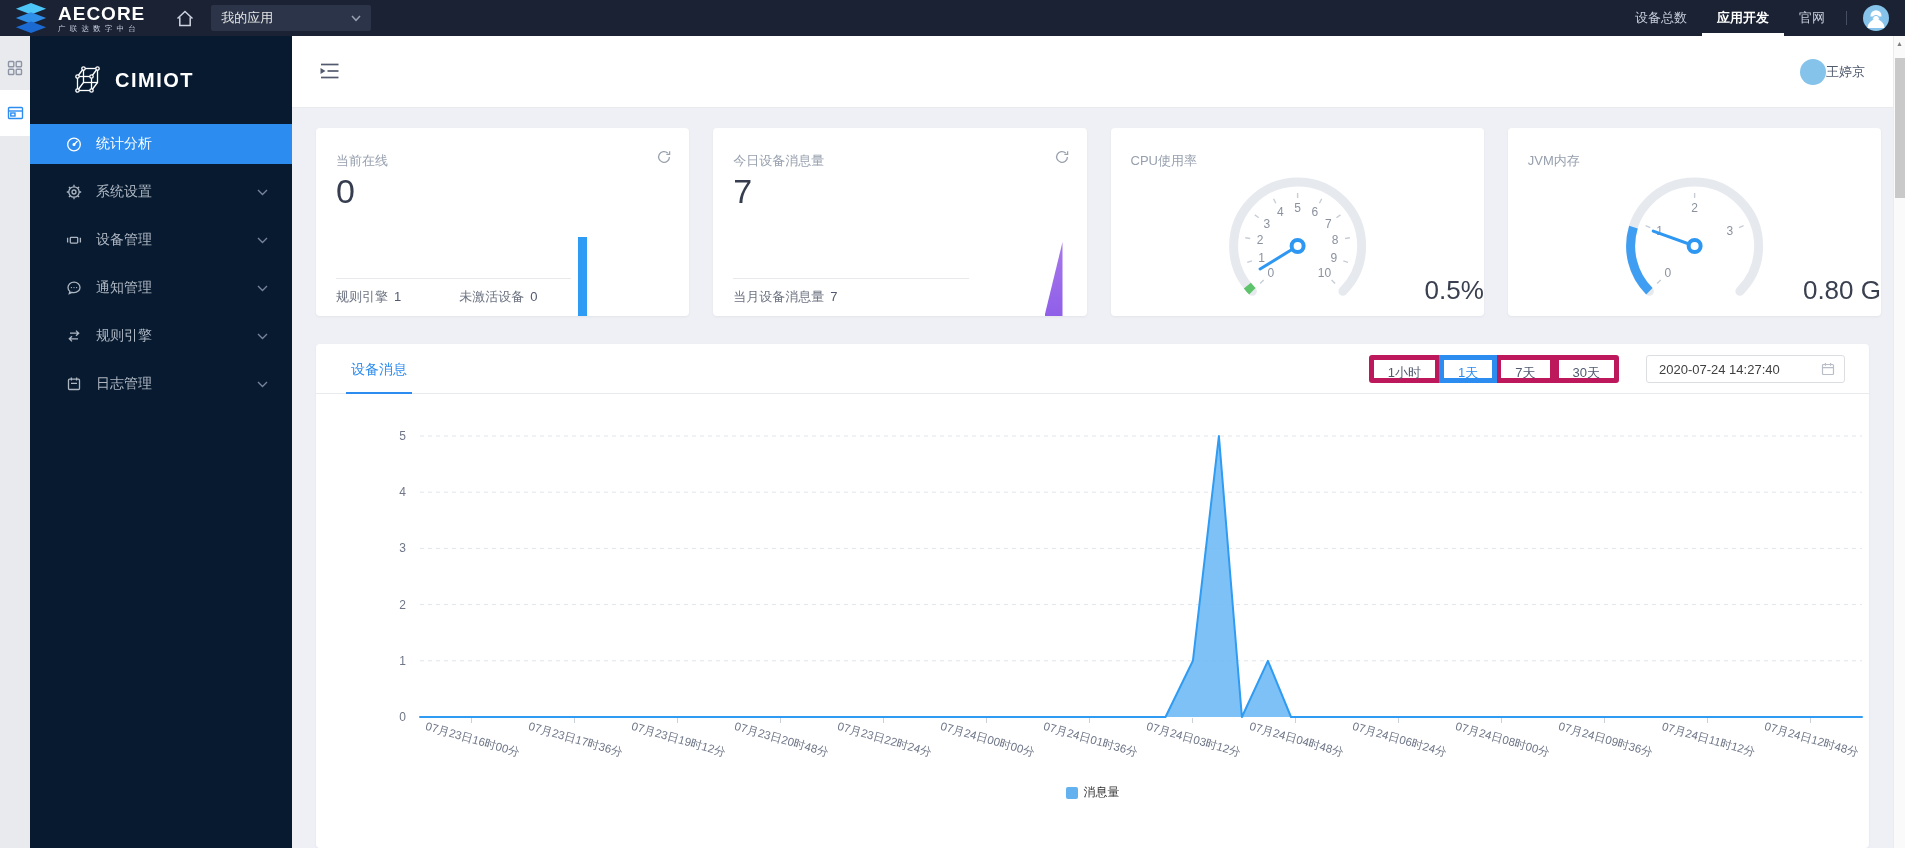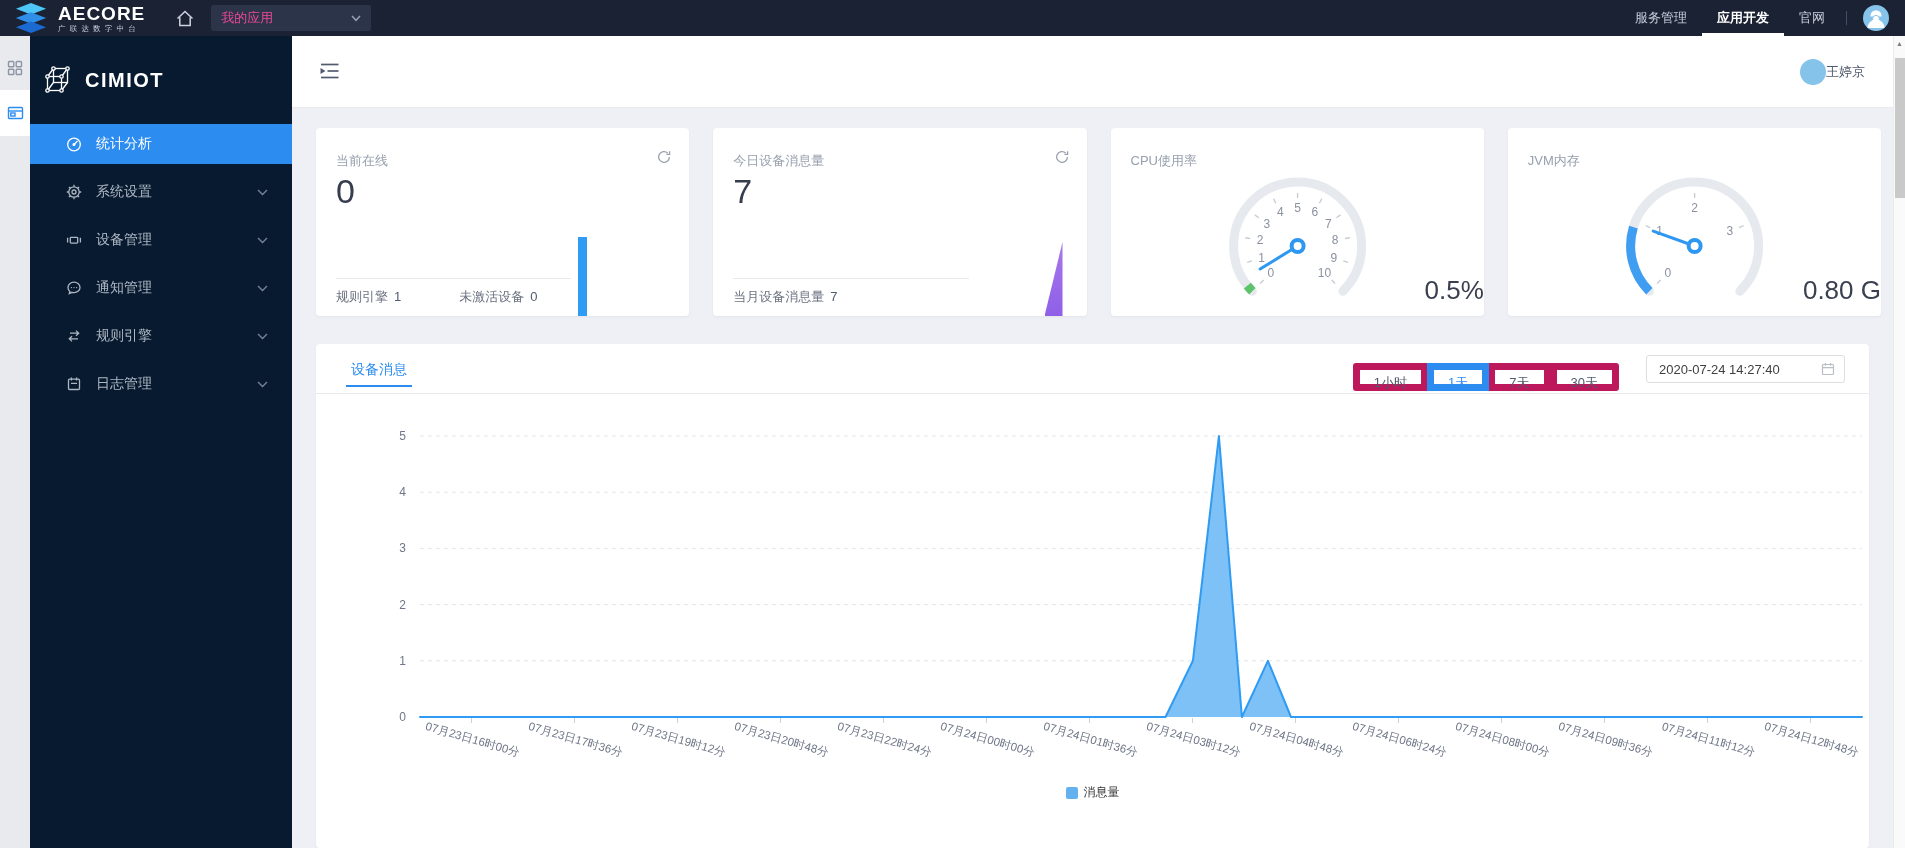--- a/index.html
+++ b/index.html
@@ -8,37 +8,37 @@
   svg { display:block; }
   svg text { font-family:"Liberation Sans","DejaVu Sans",sans-serif; }
 
   
   .topbar { position:absolute; top:0; left:0; width:1905px; height:36px; background:#1b2233; display:flex; align-items:center; z-index:30; }
   .brand { display:flex; align-items:center; gap:8px; padding-left:12px; }
   .brand-text { display:flex; flex-direction:column; line-height:1; }
   .brand-name { color:#fff; font-size:19px; font-weight:700; letter-spacing:1px; }
   .brand-sub { color:#c9d1e2; font-size:7.5px; letter-spacing:4.2px; margin-top:2px; white-space:nowrap; }
   .home-btn { margin-left:30px; cursor:pointer; }
-  .app-select { margin-left:16px; width:160px; height:26px; background:#2b3448; border-radius:2px; display:flex; align-items:center; justify-content:space-between; padding:0 10px; color:#ec4899; font-size:13px; cursor:pointer; }
+  .app-select { margin-left:16px; width:160px; height:26px; background:#2b3448; border-radius:2px; display:flex; align-items:center; justify-content:space-between; padding:0 10px; color:#e5e5e5; font-size:13px; cursor:pointer; }
   .top-nav { margin-left:auto; display:flex; height:36px; align-items:stretch; }
   .tb-link { display:flex; align-items:center; padding:0 15px; color:#c6cddb; font-size:13px; cursor:pointer; border-bottom:3px solid transparent; border-top:3px solid transparent; }
   .tb-link.active { color:#fff; font-weight:700; border-bottom-color:#fff; }
   .top-divider { width:1px; height:14px; background:#454e63; align-self:center; margin:0 8px 0 6px; }
   .avatar { width:26px; height:26px; border-radius:50%; background:#85c3ea; overflow:hidden; flex:none; }
   .topbar .avatar { margin-right:16px; margin-left:8px; cursor:pointer; }
 
   
   .rail { position:absolute; top:36px; left:0; width:30px; height:812px; background:#e9eaee; z-index:20; }
   .rail-item { width:30px; height:44px; display:flex; align-items:center; justify-content:center; color:#8d95a5; cursor:pointer; }
   .rail-item:first-child { margin-top:10px; }
   .rail-item.active { background:#fff; color:#2d8cf0; height:46px; }
 
   
   .sidebar { position:absolute; top:36px; left:30px; width:262px; height:812px; background:#071a30; z-index:20; }
-  .product { height:88px; display:flex; align-items:center; padding-left:13px; gap:12px; }
+  .product { height:88px; display:flex; align-items:center; padding-left:43px; gap:12px; }
   .product-name { color:#fff; font-size:20px; font-weight:700; letter-spacing:1.5px; }
   .menu-item { height:40px; margin-bottom:8px; display:flex; align-items:center; padding:0 24px 0 36px; color:#aeb6c2; font-size:14px; cursor:pointer; }
   .menu-item .mi { width:16px; height:16px; margin-right:14px; flex:none; }
   .menu-item.active { background:#2d8cf0; color:#fff; }
   .menu-item .chev { margin-left:auto; color:#77839a; }
 
   
   .main { position:absolute; left:292px; top:36px; width:1601px; height:812px; background:#eef0f5; }
   .content-header { position:absolute; top:0; left:0; right:0; height:72px; background:#fff; border-bottom:1px solid #e8eaec; }
   .fold-btn { position:absolute; left:26px; top:25px; cursor:pointer; }
@@ -54,23 +54,23 @@
   .card-footer { position:absolute; left:20px; top:160px; display:flex; gap:58px; font-size:13px; color:#6b7280; }
   .card-footer b { font-weight:400; color:#515a6e; margin-left:6px; }
   .mini-bar { position:absolute; right:102px; bottom:0; width:9px; height:79px; background:#2e9cf5; }
   .mini-area { position:absolute; right:24px; bottom:0; width:18px; height:74px; background:linear-gradient(#a878ec,#8f5fe8); clip-path:polygon(100% 0, 100% 100%, 0 100%); }
   .gauge-svg { position:absolute; left:0; top:18px; width:100%; height:152px; }
   .gauge-value { position:absolute; left:0; right:0; bottom:10px; text-align:right; font-size:26px; color:#3a4050; }
 
   
   .chart-card { position:absolute; top:308px; left:24px; right:24px; height:504px; background:#fff; border-radius:4px; box-shadow:0 1px 3px rgba(0,0,0,.05); }
   .panel-head { position:relative; height:50px; border-bottom:1px solid #e8eaec; }
-  .tab { position:absolute; left:30px; top:0; height:43px; line-height:50px; padding:0 5px; color:#2d8cf0; font-size:14px; border-bottom:2px solid #2d8cf0; cursor:pointer; }
+  .tab { position:absolute; left:30px; top:0; height:50px; line-height:50px; padding:0 5px; color:#2d8cf0; font-size:14px; border-bottom:2px solid #2d8cf0; cursor:pointer; }
   .ranges { position:absolute; right:250px; top:11px; display:flex; }
-  .rbtn { height:28px; line-height:26px; padding:0 14px; border:7px solid #be185d; background:#fff; font-size:13px; color:#515a6e; margin-left:-1px; cursor:pointer; position:relative;margin-top:8px; }
+  .rbtn { height:28px; line-height:26px; padding:0 14px; border:5px solid #be185d; background:#fff; font-size:13px; color:#515a6e; margin-left:-1px; cursor:pointer; position:relative; }
   .rbtn:first-child { border-radius:3px 0 0 3px; margin-left:0; }
   .rbtn:last-child { border-radius:0 3px 3px 0; }
   .rbtn.active { color:#2d8cf0; border-color:#2d8cf0; z-index:1; }
   .datebox { position:absolute; right:24px; top:11px; width:199px; height:28px; border:1px solid #dcdee2; border-radius:3px; background:#fff; display:flex; align-items:center; justify-content:space-between; padding:0 9px 0 12px; font-size:13px; color:#404040; cursor:pointer; }
   .chart-svg { position:absolute; left:0; top:60px; width:1553px; height:444px; }
   .legend { position:absolute; left:0; right:0; top:440px; display:flex; justify-content:center; align-items:center; gap:6px; font-size:12px; color:#333; cursor:pointer; }
   .legend-swatch { width:12px; height:12px; border-radius:2px; background:#63b2ef; }
 
   
   .scrollbar { position:absolute; right:0; top:36px; width:12px; height:812px; background:#fafafa; border-left:1px solid #ebebeb; z-index:25; }
@@ -98,21 +98,21 @@
         <path d="M4.8 8.3 V16.5 H15.2 V8.3"></path>
     </svg>
   </span>
   <div class="app-select">
     <span>我的应用</span>
     <svg width="10" height="7" viewBox="0 0 10 7" fill="none" stroke="#98a1b3" stroke-width="1.5">
         <path d="M1 1 L5 5.3 L9 1"></path>
       </svg>
   </div>
   <nav class="top-nav">
-    <a class="tb-link">服务管理</a>
+    <a class="tb-link">设备总数</a>
     <a class="tb-link active">应用开发</a>
     <a class="tb-link">官网</a>
   </nav>
   <div class="top-divider"></div>
   <div class="avatar">
     <svg width="26" height="26" viewBox="0 0 26 26">
       <path d="M7.5 11.5 v-0.8 a5.5 5.5 0 0 1 11 0 v0.8 z" fill="#fff"></path>
       <circle cx="13" cy="13.8" r="3.4" fill="#fff" stroke="#85c3ea" stroke-width="1"></circle>
       <path d="M4.5 23 a8.5 8.5 0 0 1 17 0 z" fill="#fff"></path>
     </svg>

